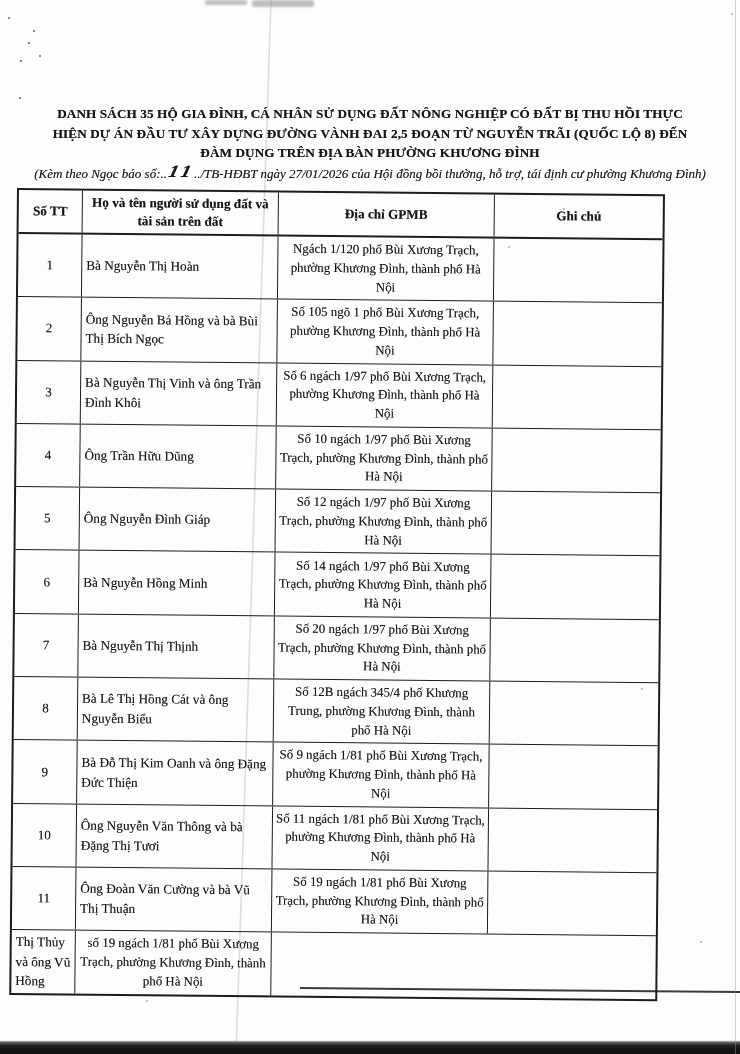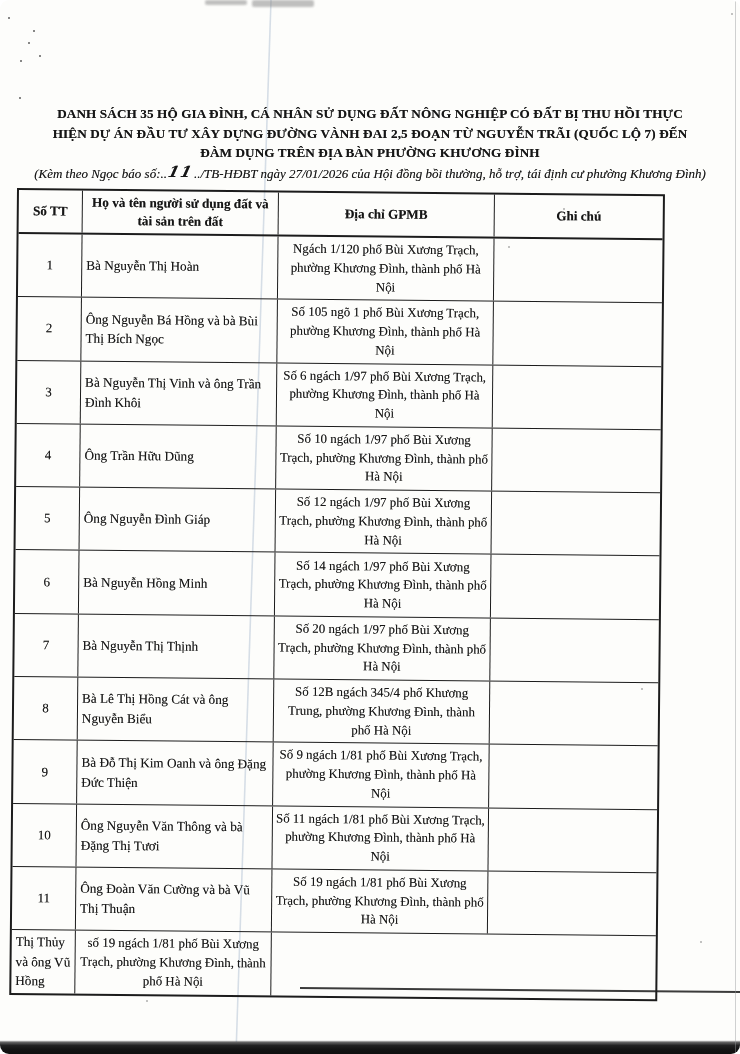--- a/index.html
+++ b/index.html
@@ -3,21 +3,20 @@
 <meta charset="utf-8">
 <style>
   html,body { margin:0; padding:0; }
   .page {
     position:relative;
     width:740px; height:1054px;
     background:#fdfdfb;
     overflow:hidden;
     font-family:"Liberation Serif","DejaVu Serif",serif;
     color:#161616;
-    border-radius:9px;
   }
   
   .title {
     position:absolute; left:0; top:104px; width:740px;
     text-align:center; font-weight:bold;
     font-size:13.2px; line-height:19.5px;
     letter-spacing:0.1px;
     text-shadow:0 0 .4px rgba(0,0,0,.55);
   }
   .subtitle {
@@ -115,21 +114,21 @@
   <div class="dot" style="left:19px;top:97px;"></div>
   <div class="dot faint" style="left:731px;top:13px;"></div>
   <div class="dot faint" style="left:508px;top:246px;"></div>
   <div class="dot faint" style="left:563px;top:208px;"></div>
   <div class="dot faint" style="left:641px;top:688px;"></div>
   <div class="dot faint" style="left:700px;top:941px;"></div>
   <div class="dot faint" style="left:146px;top:1000px;"></div>
 
   <div class="title">
     <div>DANH SÁCH 35 HỘ GIA ĐÌNH, CÁ NHÂN SỬ DỤNG ĐẤT NÔNG NGHIỆP CÓ ĐẤT BỊ THU HỒI THỰC</div>
-    <div>HIỆN DỰ ÁN ĐẦU TƯ XÂY DỰNG ĐƯỜNG VÀNH ĐAI 2,5 ĐOẠN TỪ NGUYỄN TRÃI (QUỐC LỘ 7) ĐẾN</div>
+    <div>HIỆN DỰ ÁN ĐẦU TƯ XÂY DỰNG ĐƯỜNG VÀNH ĐAI 2,5 ĐOẠN TỪ NGUYỄN TRÃI (QUỐC LỘ 8) ĐẾN</div>
     <div>ĐÀM DỤNG TRÊN ĐỊA BÀN PHƯỜNG KHƯƠNG ĐÌNH</div>
   </div>
   <div class="subtitle">
     <span>(Kèm theo Ngọc báo số:..</span><span class="hw">11</span><span>../TB-HĐBT ngày 27/01/2026 của Hội đồng bồi thường, hỗ trợ, tái định cư phường Khương Đình)</span>
   </div>
 
   <div class="table">
     <div class="tr header-row">
       <div class="th">Số TT</div>
       <div class="th">Họ và tên người sử dụng đất và tài sản trên đất</div>

